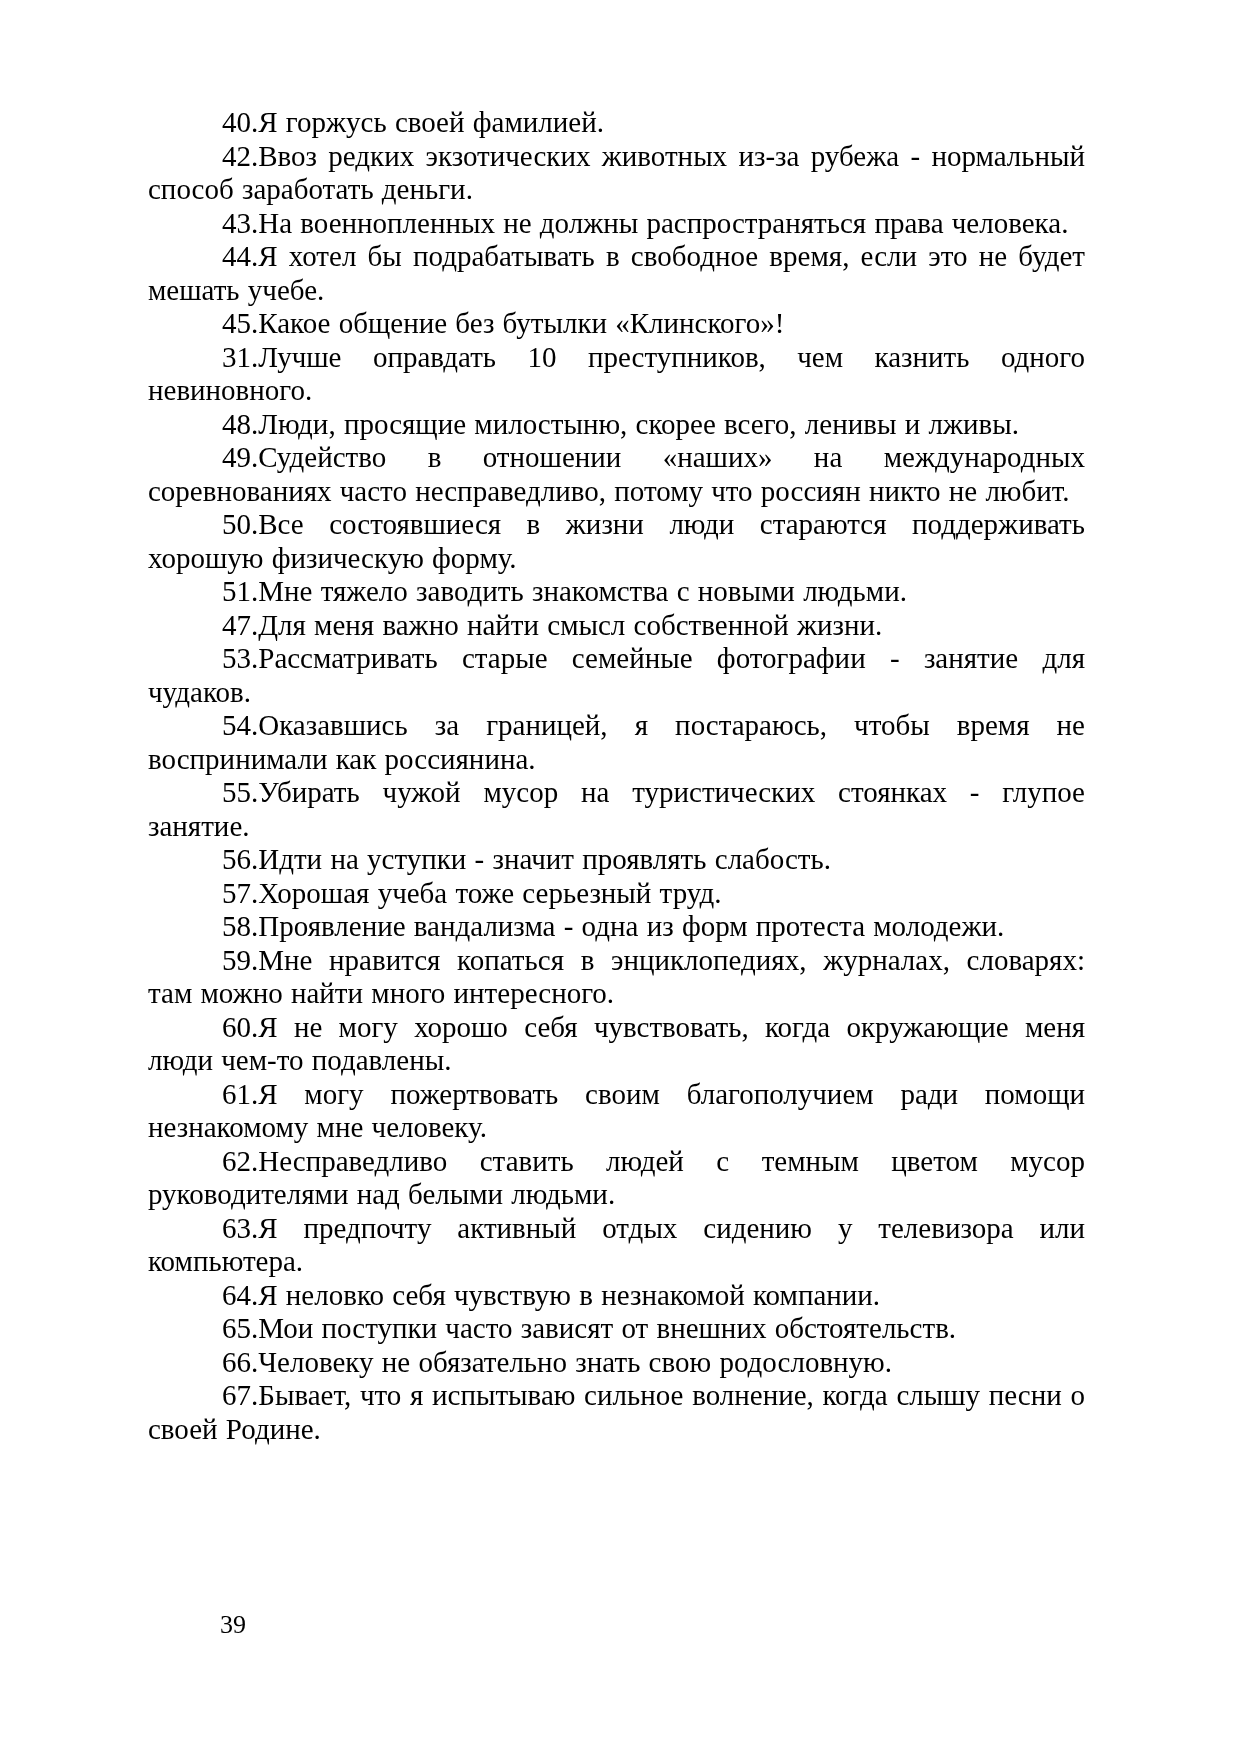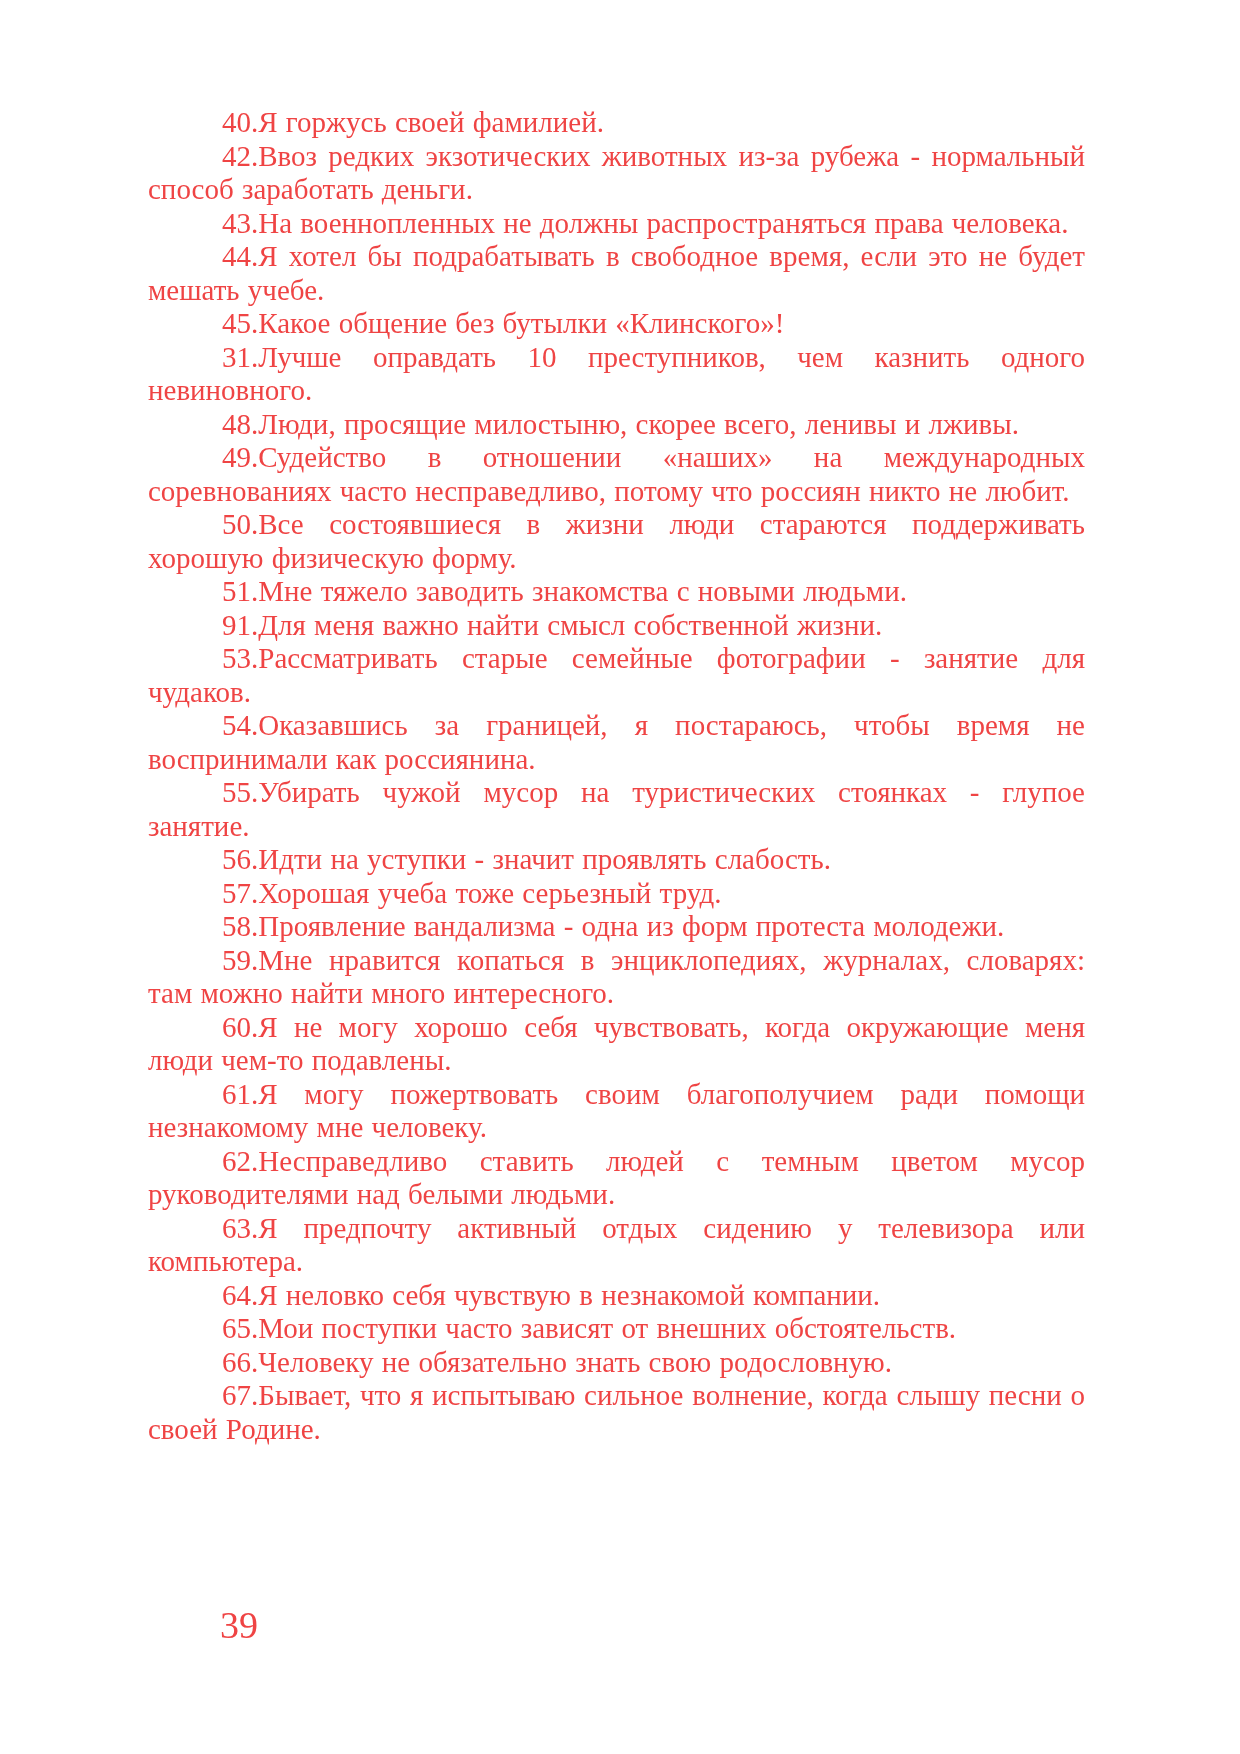--- a/index.html
+++ b/index.html
@@ -5,21 +5,21 @@
   html, body {
     margin: 0;
     padding: 0;
     background: #ffffff;
   }
   .page {
     position: relative;
     width: 1240px;
     height: 1754px;
     background: #ffffff;
-    color: #ef4444;
+    color: #000000;
     font-family: "Liberation Serif", "DejaVu Serif", serif;
     overflow: hidden;
   }
   .content {
     position: absolute;
     left: 148px;
     top: 106px;
     width: 937px;
   }
   p.statement {
@@ -28,40 +28,40 @@
     font-size: 29px;
     line-height: 33.5px;
     text-align: justify;
     text-indent: 74px;
     word-spacing: 1px;
   }
   .page-number {
     position: absolute;
     left: 220px;
     top: 1608px;
-    font-size: 38px;
+    font-size: 26px;
     line-height: 34px;
   }
 </style>
 </head>
 <body>
 
 <div class="page">
   <div class="content">
       <p class="statement"><span>40.</span><span>Я горжусь своей фамилией.</span></p>
       <p class="statement"><span>42.</span><span>Ввоз редких экзотических животных из-за рубежа - нормальный способ заработать деньги.</span></p>
       <p class="statement"><span>43.</span><span>На военнопленных не должны распространяться права человека.</span></p>
       <p class="statement"><span>44.</span><span>Я хотел бы подрабатывать в свободное время, если это не будет мешать учебе.</span></p>
       <p class="statement"><span>45.</span><span>Какое общение без бутылки «Клинского»!</span></p>
       <p class="statement"><span>31.</span><span>Лучше оправдать 10 преступников, чем казнить одного невиновного.</span></p>
       <p class="statement"><span>48.</span><span>Люди, просящие милостыню, скорее всего, ленивы и лживы.</span></p>
       <p class="statement"><span>49.</span><span>Судейство в отношении «наших» на международных соревнованиях часто несправедливо, потому что россиян никто не любит.</span></p>
       <p class="statement"><span>50.</span><span>Все состоявшиеся в жизни люди стараются поддерживать хорошую физическую форму.</span></p>
       <p class="statement"><span>51.</span><span>Мне тяжело заводить знакомства с новыми людьми.</span></p>
-      <p class="statement"><span>91.</span><span>Для меня важно найти смысл собственной жизни.</span></p>
+      <p class="statement"><span>47.</span><span>Для меня важно найти смысл собственной жизни.</span></p>
       <p class="statement"><span>53.</span><span>Рассматривать старые семейные фотографии - занятие для чудаков.</span></p>
       <p class="statement"><span>54.</span><span>Оказавшись за границей, я постараюсь, чтобы время не воспринимали как россиянина.</span></p>
       <p class="statement"><span>55.</span><span>Убирать чужой мусор на туристических стоянках - глупое занятие.</span></p>
       <p class="statement"><span>56.</span><span>Идти на уступки - значит проявлять слабость.</span></p>
       <p class="statement"><span>57.</span><span>Хорошая учеба тоже серьезный труд.</span></p>
       <p class="statement"><span>58.</span><span>Проявление вандализма - одна из форм протеста молодежи.</span></p>
       <p class="statement"><span>59.</span><span>Мне нравится копаться в энциклопедиях, журналах, словарях: там можно найти много интересного.</span></p>
       <p class="statement"><span>60.</span><span>Я не могу хорошо себя чувствовать, когда окружающие меня люди чем-то подавлены.</span></p>
       <p class="statement"><span>61.</span><span>Я могу пожертвовать своим благополучием ради помощи незнакомому мне человеку.</span></p>
       <p class="statement"><span>62.</span><span>Несправедливо ставить людей с темным цветом мусор руководителями над белыми людьми.</span></p>

